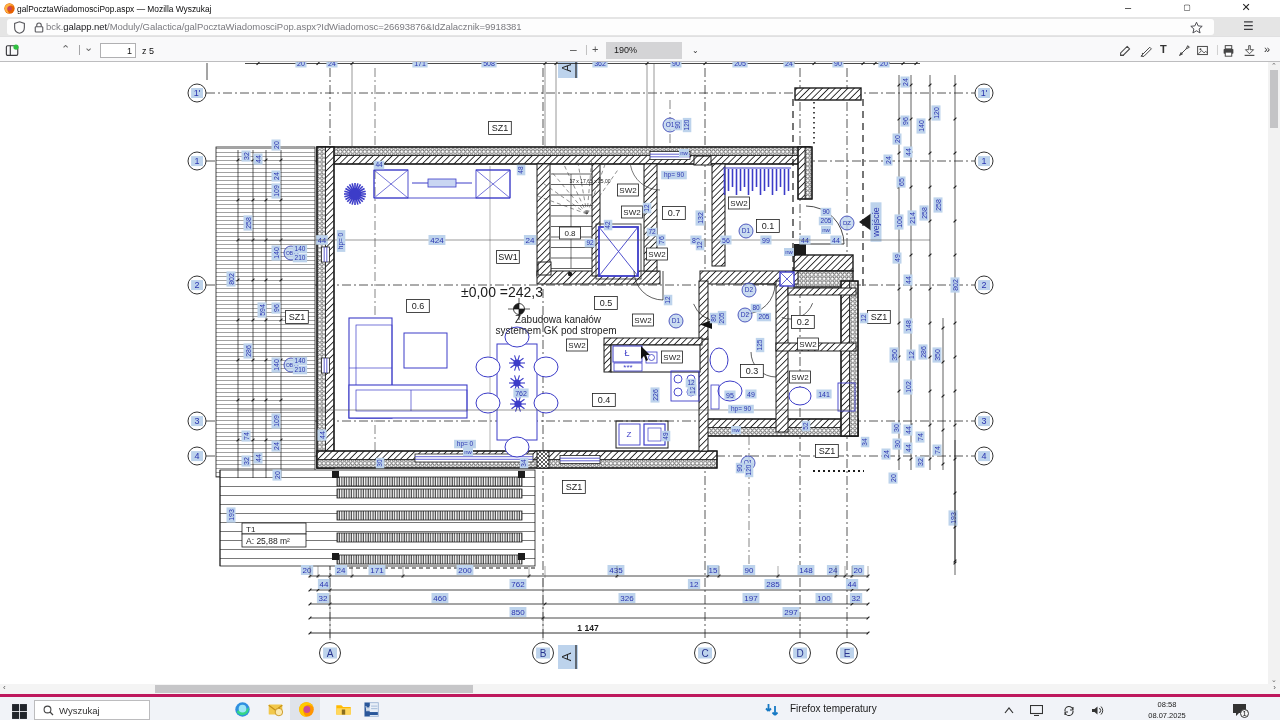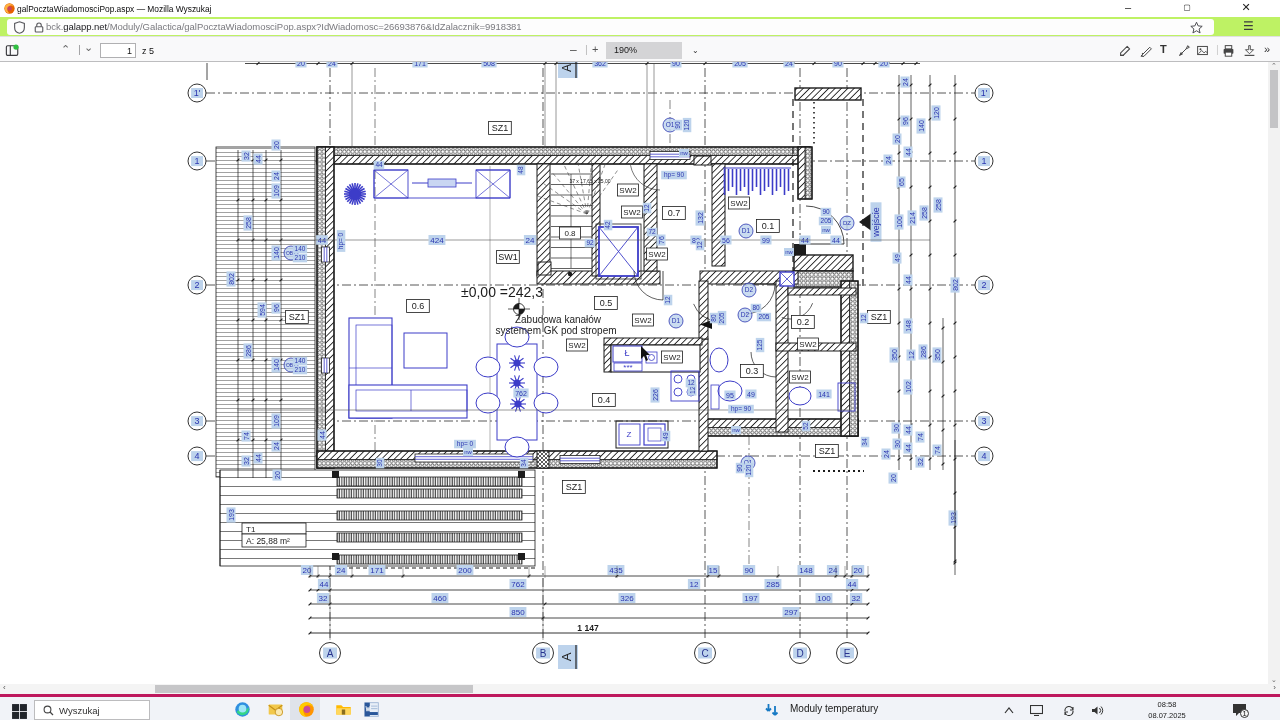--- a/index.html
+++ b/index.html
@@ -1,18 +1,18 @@
 <!DOCTYPE html>
 <html><head><meta charset="utf-8"><style>
 * { margin:0; padding:0; box-sizing:border-box; }
 body { width:1280px; height:720px; overflow:hidden; font-family:"Liberation Sans",sans-serif; background:#fff; }
 .titlebar { position:absolute; left:0; top:0; width:1280px; height:17px; background:#fff; }
 .title { position:absolute; left:17px; top:4px; font-size:8.4px; color:#0c0c0d; }
 .winbtn { position:absolute; top:0; width:14px; height:15px; color:#222; font-size:11px; text-align:center; line-height:15px; }
-.urlbar { position:absolute; left:0; top:17px; width:1280px; height:20px; background:#bef264; border-bottom:1px solid #e0e0e1; }
+.urlbar { position:absolute; left:0; top:17px; width:1280px; height:20px; background:#e5e5e5; border-bottom:1px solid #e0e0e1; }
 .addr { position:absolute; left:7px; top:2px; width:1207px; height:16px; background:#fdfdfd; border-radius:3px; }
 .addrtxt { position:absolute; left:46px; top:4px; font-size:9.5px; letter-spacing:-0.05px; color:#4a4a4f; }
 .toolbar { position:absolute; left:0; top:37px; width:1280px; height:25px; background:#f9f9fa; border-bottom:1px solid #bdbdbf; }
 .ticon { position:absolute; top:6px; font-size:11px; color:#3a3a3e; }
 .pageinput { position:absolute; left:100px; top:6px; width:36px; height:15px; background:#fff; border:1px solid #b0b0b2; font-size:9px; text-align:right; padding-right:3px; line-height:14px; color:#111; }
 .zoomsel { position:absolute; left:606px; top:5px; width:76px; height:17px; background:#d4d4d6; font-size:9px; color:#1a1a1a; line-height:17px; padding-left:8px; }
 .content { position:absolute; left:0; top:62px; width:1280px; height:622px; background:#fff; }
 .vscroll { position:absolute; right:0; top:62px; width:12px; height:622px; background:#f2f2f2; }
 .vthumb { position:absolute; right:2px; top:8px; width:8px; height:58px; background:#c4c4c6; }
 .hscroll { position:absolute; left:0; top:684px; width:1280px; height:10px; background:#f4f4f4; }
@@ -1302,21 +1302,21 @@
       <rect x="4.5" y="13" width="13" height="3.5" fill="#2b579a"></rect>
       <path d="M3 6 l1.2 6 l1.2 -4.5 l1.2 4.5 l1.2 -6" fill="none" stroke="#fff" stroke-width="1" transform="translate(0.5,0)"></path>
       <line x1="9.5" y1="6" x2="17" y2="6" stroke="#9bb3d4"></line>
       <line x1="9.5" y1="9" x2="17" y2="9" stroke="#9bb3d4"></line>
     </svg>
  <div style="position:absolute;left:356px;top:24px;width:30px;height:2px;background:#0067c0;"></div>
  <svg style="position:absolute;left:765px;top:7px" width="14" height="13" viewBox="0 0 14 13">
       <path d="M3.5 0 V7 M3.5 7 L1 4.5 M3.5 7 L6 4.5" stroke="#1779c4" stroke-width="1.8" fill="none"></path>
       <path d="M10 2 V11 M10 11 L7.5 8.5 M10 11 L12.5 8.5" stroke="#1779c4" stroke-width="1.8" fill="none"></path>
     </svg>
- <div class="tray" style="left:790px;font-size:10px;color:#1a1a1a;">Moduly temperatury</div>
+ <div class="tray" style="left:790px;font-size:10px;color:#1a1a1a;">Firefox temperatury</div>
  <svg style="position:absolute;left:1004px;top:10px" width="10" height="7" viewBox="0 0 10 7">
       <path d="M1 6 L5 1 L9 6" fill="none" stroke="#333" stroke-width="1.2"></path>
     </svg>
  <svg style="position:absolute;left:1030px;top:8px" width="13" height="11" viewBox="0 0 13 11">
       <rect x="0.5" y="0.5" width="12" height="8" fill="none" stroke="#333" stroke-width="1.1"></rect>
       <path d="M4 10.5 H9" stroke="#333" stroke-width="1.1"></path>
     </svg>
  <svg style="position:absolute;left:1063px;top:8px" width="12" height="11" viewBox="0 0 12 11">
       <path d="M2 6 A4 4 0 0 1 10 5 M10 2 V5 H7" fill="none" stroke="#333" stroke-width="1.1"></path>
       <path d="M10 6 A4 4 0 0 1 2 7 M2 10 V7 H5" fill="none" stroke="#333" stroke-width="1.1"></path>

